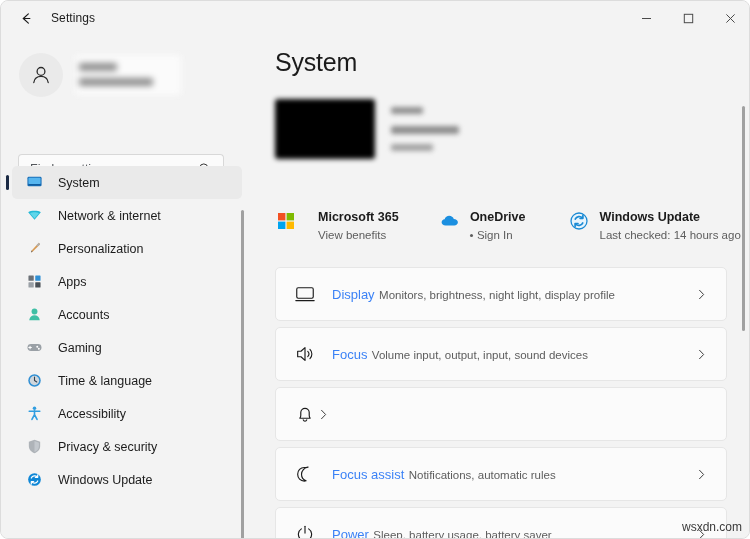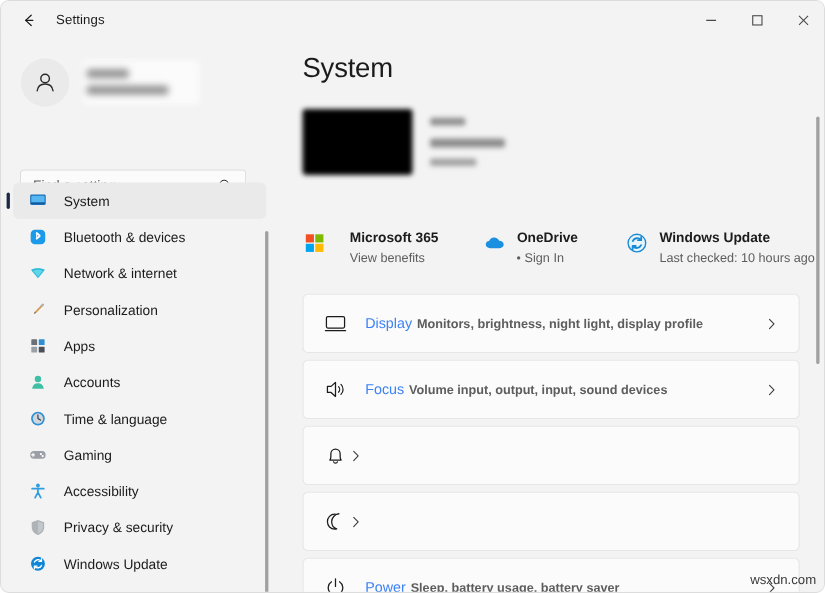--- a/index.html
+++ b/index.html
@@ -319,21 +319,20 @@
   .card-title {
     font-size: 13px;
     color: #3b82f6;
     line-height: 16px;
   }
   .card-sub {
     font-size: 11.5px;
     color: #5d5d5d;
     line-height: 15px;
     margin-top: 14px;
-    font-weight: bold;
   }
   .card-chevron {
     flex: 0 0 auto;
     margin-right: 18px;
     display: flex; align-items: center;
   }
 
   
   #main-scroll {
     position: absolute;
@@ -433,30 +432,20 @@
         <span class="nav-icon">
           <svg width="17" height="17" viewBox="0 0 18 18">
             <rect x="1.5" y="3" width="15" height="10" rx="1.4" fill="#1a6fb8"></rect>
             <rect x="2.6" y="4.1" width="12.8" height="6.6" rx="0.8" fill="#57b6ef"></rect>
             <rect x="2.6" y="10.7" width="12.8" height="1.3" fill="#0f5b9c"></rect>
           </svg>
         </span>
         <span class="nav-label">System</span>
       </div>
 
-      <div class="nav-item">
-
-        <span class="nav-icon">
-          <svg width="17" height="17" viewBox="0 0 18 18">
-            <rect x="2" y="2" width="14" height="14" rx="4" fill="#1a9ae8"></rect>
-            <path d="M7.4 5.4 L11 8.3 L7.8 11 L7.8 4.6 L11 7.4 L7.4 10.4" fill="none" stroke="#ffffff" stroke-width="1.05" stroke-linecap="round" stroke-linejoin="round"></path>
-          </svg>
-        </span>
-        <span class="nav-label">Bluetooth &amp; devices</span>
-      </div>
 
       <div class="nav-item">
 
         <span class="nav-icon">
           <svg width="17" height="17" viewBox="0 0 18 18">
             <path d="M2.3 5.6 C5 3.6 13 3.6 15.7 5.6 L9 13.6 Z" fill="#24b9d6"></path>
             <path d="M4.3 6.6 C6.4 5.3 11.6 5.3 13.7 6.6 L9 12.2 Z" fill="#5fd6ea"></path>
           </svg>
         </span>
         <span class="nav-label">Network &amp; internet</span>
@@ -495,39 +484,39 @@
             <path d="M3.4 15.2 C3.9 11.6 6.2 9.9 9 9.9 C11.8 9.9 14.1 11.6 14.6 15.2 Z" fill="#3fbfa5"></path>
           </svg>
         </span>
         <span class="nav-label">Accounts</span>
       </div>
 
       <div class="nav-item">
 
         <span class="nav-icon">
           <svg width="17" height="17" viewBox="0 0 18 18">
-            <circle cx="9" cy="9" r="6.6" fill="#2f8fd4"></circle>
-            <circle cx="9" cy="9" r="5" fill="#cfd6dc"></circle>
-            <path d="M9 5.4 L9 9 L11.4 10.5" fill="none" stroke="#33414d" stroke-width="1.15" stroke-linecap="round" stroke-linejoin="round"></path>
-          </svg>
-        </span>
-        <span class="nav-label">Time &amp; language</span>
-      </div>
-
-      <div class="nav-item">
-
-        <span class="nav-icon">
-          <svg width="17" height="17" viewBox="0 0 18 18">
             <rect x="1.6" y="5.4" width="14.8" height="7.4" rx="3.7" fill="#9aa0a6"></rect>
             <path d="M4.3 7.6 L4.3 10.4 M2.9 9 L5.7 9" stroke="#ffffff" stroke-width="1.1" stroke-linecap="round"></path>
             <circle cx="11.9" cy="8.3" r="1.05" fill="#ffffff"></circle>
             <circle cx="13.6" cy="10.2" r="1.05" fill="#ffffff"></circle>
           </svg>
         </span>
         <span class="nav-label">Gaming</span>
+      </div>
+
+      <div class="nav-item">
+
+        <span class="nav-icon">
+          <svg width="17" height="17" viewBox="0 0 18 18">
+            <circle cx="9" cy="9" r="6.6" fill="#2f8fd4"></circle>
+            <circle cx="9" cy="9" r="5" fill="#cfd6dc"></circle>
+            <path d="M9 5.4 L9 9 L11.4 10.5" fill="none" stroke="#33414d" stroke-width="1.15" stroke-linecap="round" stroke-linejoin="round"></path>
+          </svg>
+        </span>
+        <span class="nav-label">Time &amp; language</span>
       </div>
 
       <div class="nav-item">
 
         <span class="nav-icon">
           <svg width="17" height="17" viewBox="0 0 18 18">
             <circle cx="9" cy="3.5" r="1.85" fill="#2f9de0"></circle>
             <path d="M3.4 6.6 L14.6 6.6" stroke="#2f9de0" stroke-width="1.7" stroke-linecap="round"></path>
             <path d="M9 6.2 L9 10.2 M9 10.2 L6.3 15.3 M9 10.2 L11.7 15.3" stroke="#2f9de0" stroke-width="1.7" stroke-linecap="round"></path>
           </svg>
@@ -616,21 +605,21 @@
             <circle cx="9" cy="9" r="7.2" fill="#e8f4fc"></circle>
             <circle cx="9" cy="9" r="7.2" fill="none" stroke="#1a8ad4" stroke-width="1.15"></circle>
             <path d="M5.6 7.3 A3.9 3.9 0 0 1 12.1 6.3" fill="none" stroke="#1a8ad4" stroke-width="1.5" stroke-linecap="round"></path>
             <path d="M12.4 10.7 A3.9 3.9 0 0 1 5.9 11.7" fill="none" stroke="#1a8ad4" stroke-width="1.5" stroke-linecap="round"></path>
             <path d="M12.5 4 L12.5 6.6 L9.9 6.6" fill="none" stroke="#1a8ad4" stroke-width="1.5" stroke-linecap="round" stroke-linejoin="round"></path>
             <path d="M5.5 14 L5.5 11.4 L8.1 11.4" fill="none" stroke="#1a8ad4" stroke-width="1.5" stroke-linecap="round" stroke-linejoin="round"></path>
           </svg>
         </span>
         <span class="ql-text">
           <span class="ql-title">Windows Update</span>
-          <span class="ql-sub">Last checked: 10 hours ago</span>
+          <span class="ql-sub">Last checked: 14 hours ago</span>
         </span>
       </div>
 
     </div>
 
     <div id="cards">
 
       <div class="card">
         <span class="card-icon">
           <svg width="22" height="22" viewBox="0 0 24 24">
@@ -685,20 +674,24 @@
       </div>
 
       <div class="card">
         <span class="card-icon">
           <svg width="22" height="22" viewBox="0 0 24 24">
             <path d="M15.4 4.4 C11.2 5 8.2 8.4 8.2 12.3 C8.2 15.6 10.2 18.4 13.2 19.4
                      C12.6 19.6 11.9 19.7 11.2 19.7 C7.1 19.7 4 16.4 4 12.3
                      C4 8.2 7.1 4.9 11.2 4.9 C12.7 4.9 14.1 5.3 15.4 4.4 Z" fill="none" stroke="#1b1b1b" stroke-width="1.25" stroke-linejoin="round"></path>
           </svg>
         </span>
+        <span class="card-text">
+          <span class="card-title">Focus assist</span>
+          <span class="card-sub">Notifications, automatic rules</span>
+        </span>
         <span class="card-chevron">
           <svg width="13" height="13" viewBox="0 0 16 16">
             <path d="M5.6 2.8 L10.6 8 L5.6 13.2" fill="none" stroke="#3a3a3a" stroke-width="1.2" stroke-linecap="round" stroke-linejoin="round"></path>
           </svg>
         </span>
       </div>
 
       <div class="card">
         <span class="card-icon">
           <svg width="22" height="22" viewBox="0 0 24 24">

